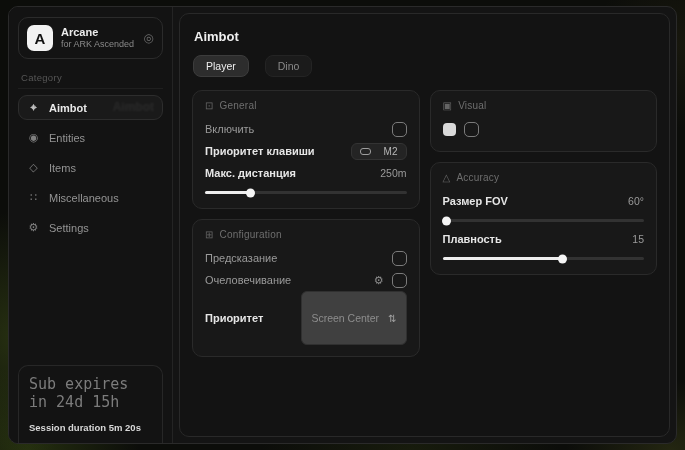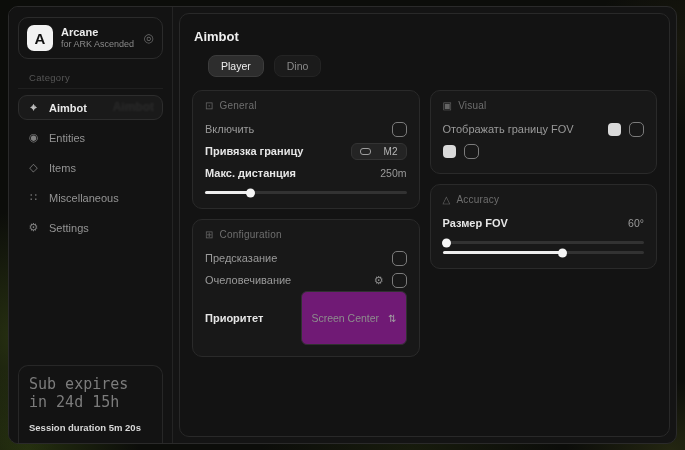--- a/index.html
+++ b/index.html
@@ -31,21 +31,21 @@
   }
   .avatar{
     width:26px; height:26px; background:#f2f2f2; border-radius:7px;
     color:#111; font-weight:bold; font-size:15px;
     display:flex; align-items:center; justify-content:center; flex:0 0 26px;
   }
   .logo-text{ line-height:1.25; }
   .logo-name{ font-size:11px; font-weight:bold; color:#ececec; }
   .logo-sub{ font-size:9px; color:#8a8a8a;text-align:center; }
   .logo-action{ margin-left:auto; color:#6f6f6f; font-size:12px; cursor:pointer; }
-  .category{ margin:13px 3px 5px 11px; font-size:9.5px; color:#565656; letter-spacing:.3px; }
+  .category{ margin:13px 3px 5px 3px; font-size:9.5px; color:#565656; letter-spacing:.3px; }
   .cat-divider{ height:1px; background:#1f1f1f; margin:0 0 6px 0; }
   .nav{ display:flex; flex-direction:column; gap:5px; }
   .nav-item{
     display:flex; align-items:center; gap:9px; height:25px; padding:0 8px;
     color:#949494; font-size:11px; border-radius:9px; border:1px solid transparent;
     cursor:pointer; position:relative;
   }
   .nav-item.active{ background:#1a1a1a; border-color:#2d2d2d; color:#e9e9e9; font-weight:bold; }
   .nav-icon{ width:13px; font-size:11px; color:inherit; opacity:.85; text-align:center; }
   .watermark{
@@ -57,21 +57,21 @@
     border-radius:10px 10px 0 0; padding:9px 10px 10px 10px;
   }
   .sub-line{ font-family:"DejaVu Sans Mono", monospace; font-size:15px; color:#7c7c7c; margin-bottom:11px; }
   .session-line{ font-size:9.5px; font-weight:bold; color:#d9d9d9; }
   
   .main{
     flex:1; margin:6px; border:1px solid #292929; border-radius:10px;
     padding:12px 12px; background:#131313; overflow:hidden;
   }
   .page-title{ font-size:13px; font-weight:bold; color:#f0f0f0; margin:3px 0 11px 2px; }
-  .tabs{ display:flex; gap:10px; margin-left:16px;text-align:right; }
+  .tabs{ display:flex; gap:16px; margin-left:1px;text-align:right; }
   .tab{
     font-size:10.5px; padding:4px 12px; border-radius:8px; cursor:pointer;
     background:#1b1b1b; border:1px solid #242424; color:#8a8a8a;
   }
   .tab.active{ background:#2d2d2d; border-color:#3c3c3c; color:#eeeeee; }
   .content{ display:flex; gap:10px; margin-top:13px; align-items:flex-start; }
   .col{ flex:1; min-width:0; display:flex; flex-direction:column; gap:10px; }
   .panel{
     border:1px solid #2a2a2a; background:#181818; border-radius:10px;
     padding:9px 12px 11px 12px;
@@ -95,21 +95,21 @@
   .ctrl-group{ display:flex; align-items:center; gap:8px; }
   .swatch{ width:13px; height:13px; border-radius:4px; cursor:pointer; }
   .mini-gear{ color:#8b8b8b; font-size:11px; cursor:pointer; }
   .keybind{
     display:flex; align-items:center; gap:13px; background:#242424;
     border:1px solid #333; border-radius:6px; padding:2px 8px;
     color:#b8b8b8; font-size:10px; cursor:pointer;
   }
   .mouse-icon{ width:11px; height:7px; border:1px solid #9d9d9d; border-radius:3px; display:inline-block; }
   .dropdown{
-    display:flex; align-items:center; gap:9px; background:#701a75;
+    display:flex; align-items:center; gap:9px; background:#404040;
     border:1px solid #303030; border-radius:6px; padding:20px 9px;
     color:#8d8d8d; font-size:10.5px; cursor:pointer;
   }
   .dd-icon{ color:#a3a3a3; font-size:10px; }
   .slider{ position:relative; height:3px; background:#323232; border-radius:2px; margin:7px 0 3px 0; cursor:pointer; }
   .slider-fill{ position:absolute; left:0; top:0; height:100%; background:#ededed; border-radius:2px; }
   .slider-thumb{
     position:absolute; right:-4px; top:50%; transform:translateY(-50%);
     width:9px; height:9px; background:#f5f5f5; border-radius:50%;
   }
@@ -177,21 +177,21 @@
         <div class="panel">
           <div class="panel-header">
             <span class="ph-icon">⊡</span>
             <span>General</span>
           </div>
           <div class="row">
             <span class="lbl-dim">Включить</span>
             <span class="checkbox"></span>
           </div>
           <div class="row">
-            <span class="lbl-bright">Привязка границу</span>
+            <span class="lbl-bright">Приоритет клавиши</span>
             <span class="keybind">
               <span class="mouse-icon"></span>
               <span>M2</span>
             </span>
           </div>
           <div class="row">
             <span class="lbl-bright">Макс. дистанция</span>
             <span class="val">250m</span>
           </div>
           <div class="slider">
@@ -227,27 +227,20 @@
         </div>
       </div>
 
       <div class="col">
         <div class="panel">
           <div class="panel-header">
             <span class="ph-icon">▣</span>
             <span>Visual</span>
           </div>
           <div class="row">
-            <span class="lbl-dim">Отображать границу FOV</span>
-            <span class="ctrl-group">
-              <span class="swatch" style="background: rgb(217, 217, 217);"></span>
-              <span class="checkbox"></span>
-            </span>
-          </div>
-          <div class="row">
             <span class="ctrl-group">
               <span class="swatch" style="background: rgb(217, 217, 217);"></span>
               <span class="checkbox"></span>
             </span>
           </div>
         </div>
 
         <div class="panel">
           <div class="panel-header">
             <span class="ph-icon">△</span>
@@ -255,20 +248,24 @@
           </div>
           <div class="row">
             <span class="lbl-bright">Размер FOV</span>
             <span class="val">60°</span>
           </div>
           <div class="slider">
             <div class="slider-fill" style="width: 2%;">
               <div class="slider-thumb"></div>
             </div>
           </div>
+          <div class="row group-gap">
+            <span class="lbl-bright">Плавность</span>
+            <span class="val">15</span>
+          </div>
           <div class="slider">
             <div class="slider-fill" style="width: 60%;">
               <div class="slider-thumb"></div>
             </div>
           </div>
         </div>
       </div>
     </div>
   </div>
 </div>

